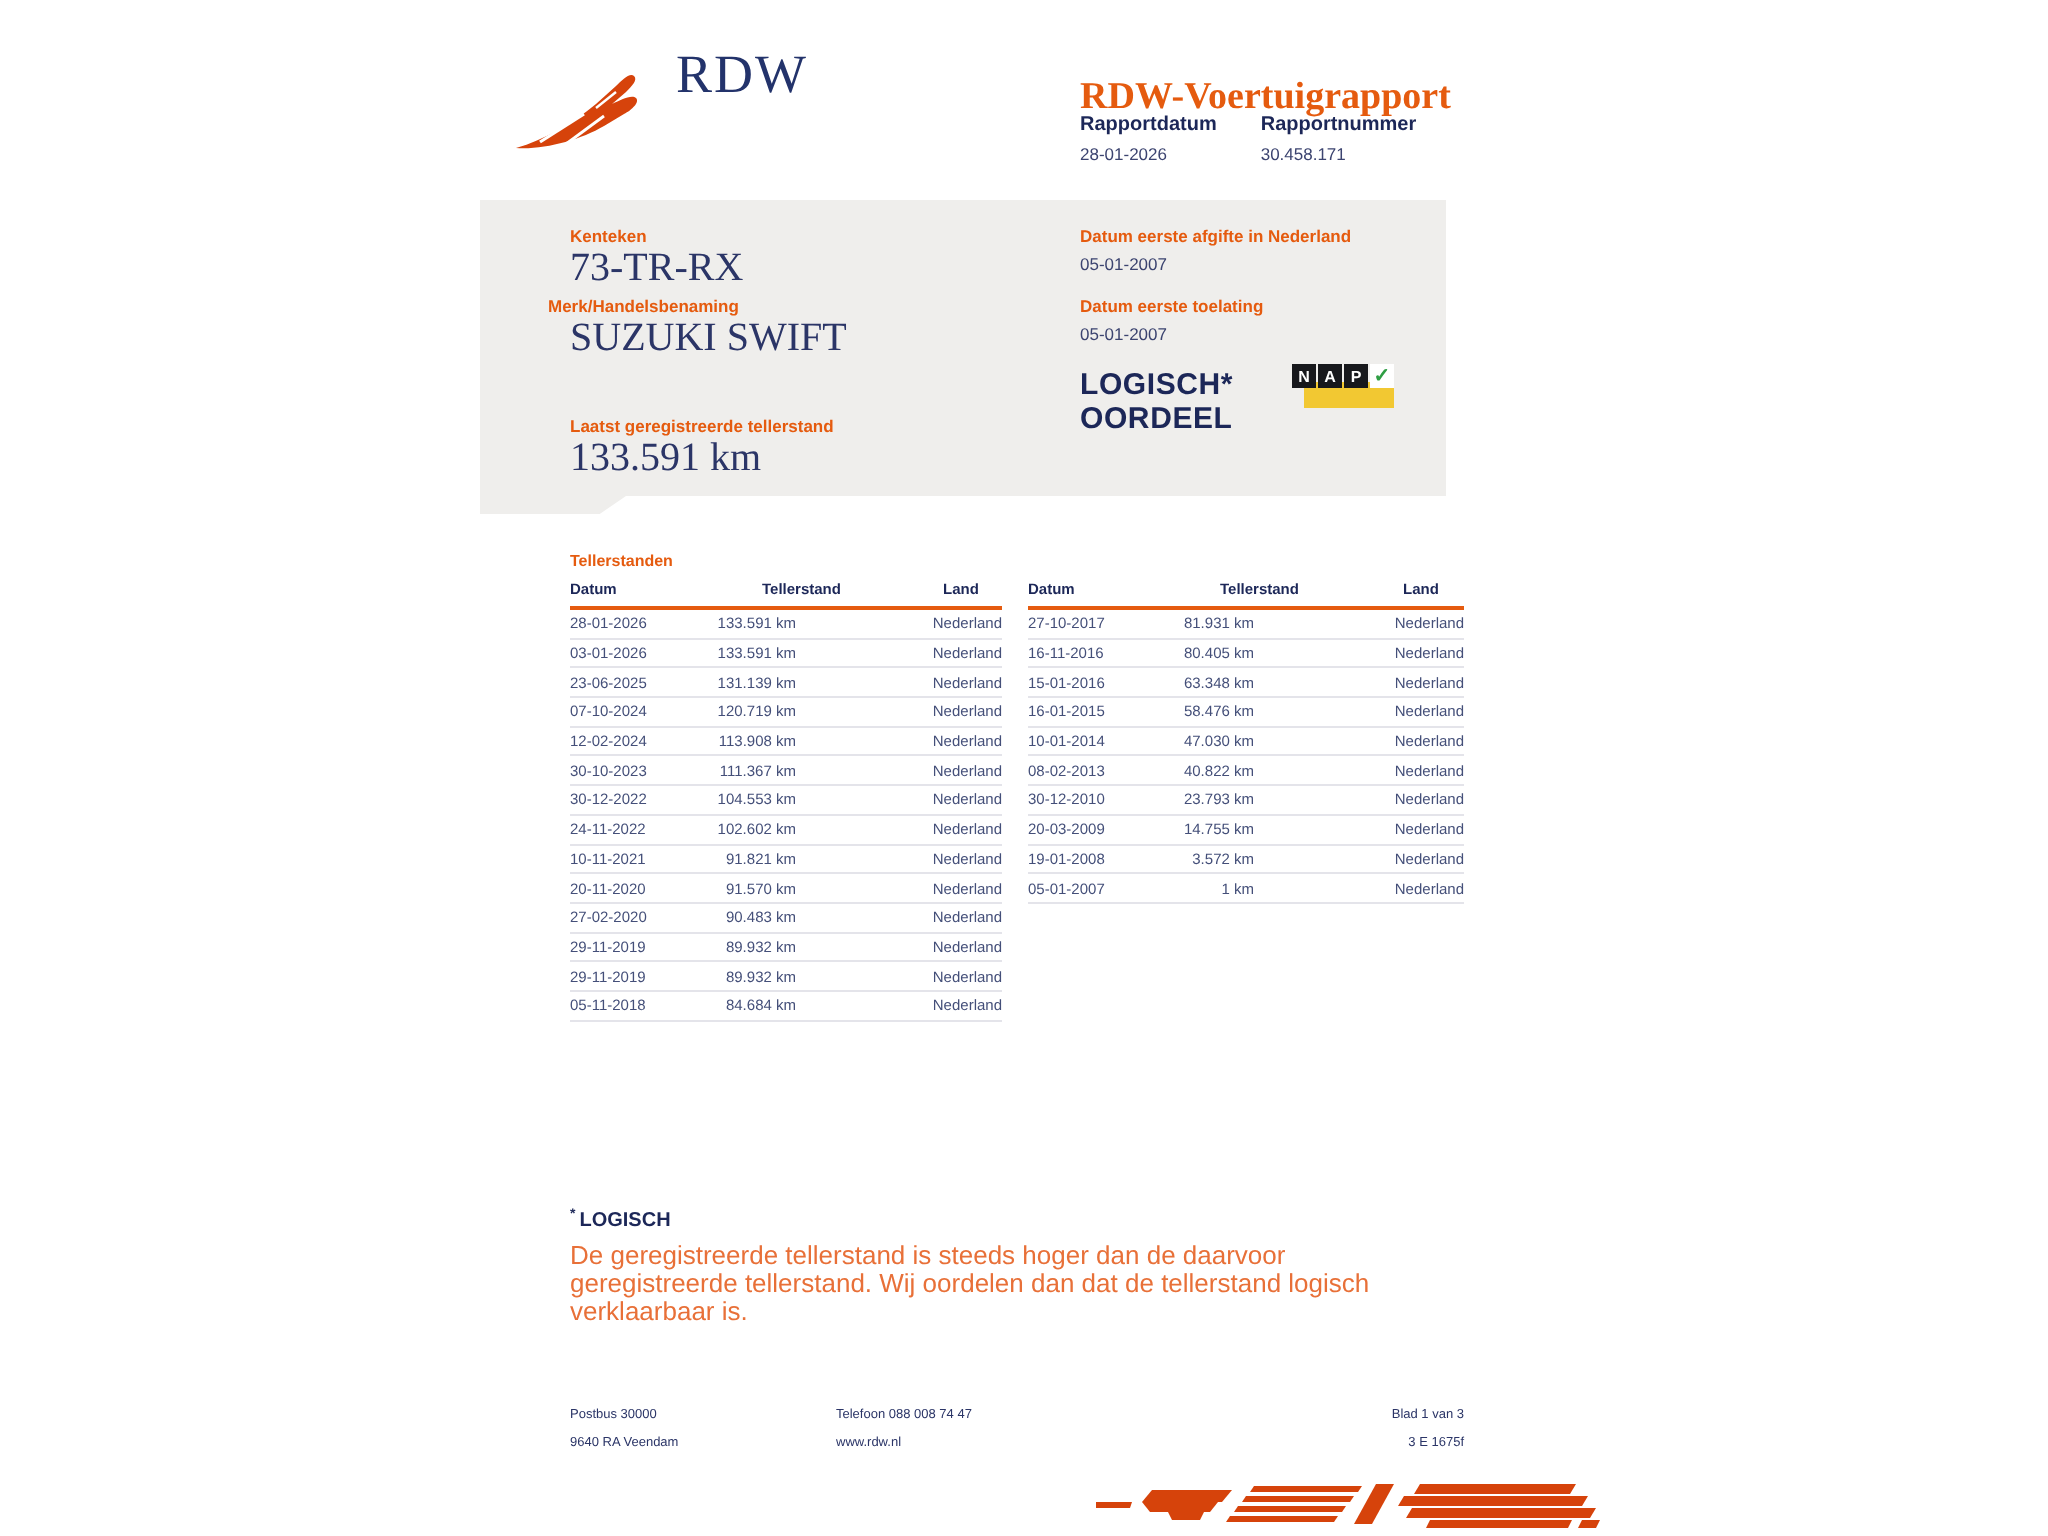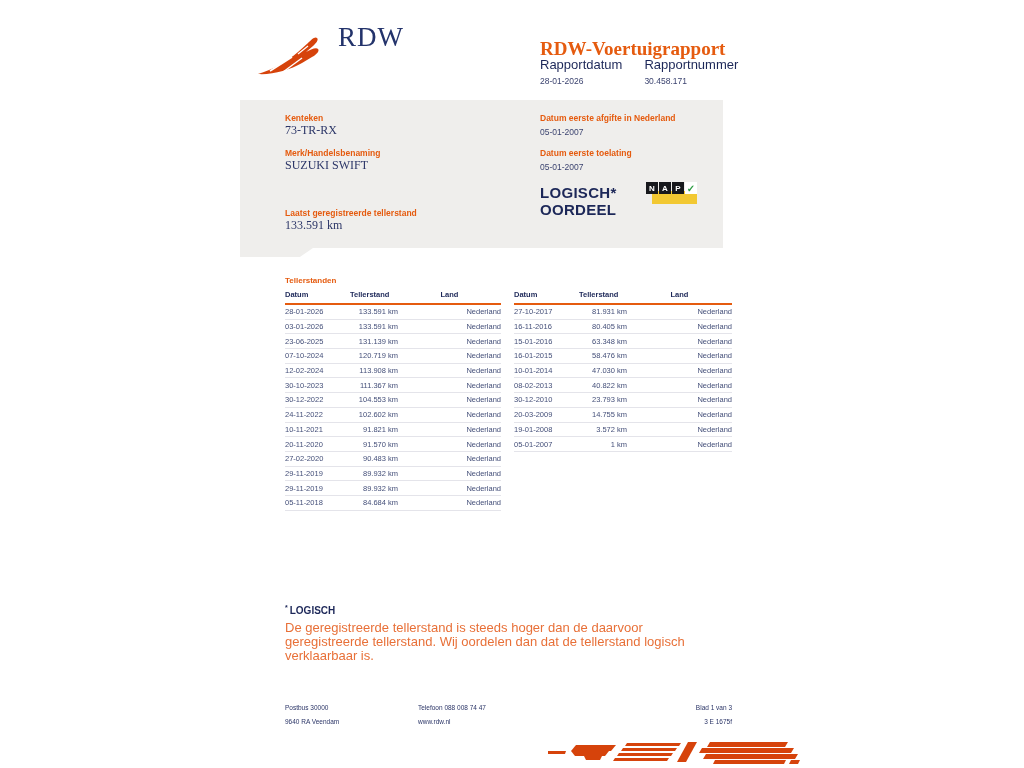--- a/index.html
+++ b/index.html
@@ -8,47 +8,47 @@
         font-family:"Liberation Sans",sans-serif;color:#1c2758;}
 
   
   .logo-wrap{position:absolute;left:256px;top:26px;width:140px;height:50px;}
   .logo-feather{position:absolute;left:0;top:4px;}
   .logo-text{position:absolute;left:82px;top:-4px;font-family:"Liberation Serif",serif;
              font-size:27px;letter-spacing:1px;color:#23336b;}
   .doc-title{position:absolute;left:540px;top:25px;font-family:"Liberation Serif",serif;
              font-weight:700;font-size:19px;color:#e55b0f;white-space:nowrap;}
   .report-meta{position:absolute;left:540px;top:57px;display:flex;gap:22px;}
-  .meta-label{font-size:13px;font-weight:400;color:#1c2758;}
+  .meta-label{font-size:10px;font-weight:700;color:#1c2758;}
   .meta-value{font-size:8.5px;color:#3c4470;margin-top:4px;}
 
   
   .panel{position:absolute;left:240px;top:100px;width:483px;height:148px;background:#efeeec;}
   .panel::after{content:"";position:absolute;left:0;top:148px;width:73px;height:9px;
                 background:#efeeec;clip-path:polygon(0 0,100% 0,82% 100%,0 100%);}
   .p-label{position:absolute;font-size:8.5px;font-weight:700;color:#e55b0f;white-space:nowrap;}
-  .p-value-serif{position:absolute;font-family:"Liberation Serif",serif;font-size:12px;
+  .p-value-serif{position:absolute;font-family:"Liberation Serif",serif;font-size:20px;
                  color:#2b3567;white-space:nowrap;}
   .p-value-sans{position:absolute;font-size:8.5px;color:#3c4470;white-space:nowrap;}
   .oordeel{position:absolute;left:300px;top:84px;font-size:15px;font-weight:700;
            letter-spacing:.3px;color:#1c2758;line-height:17px;white-space:pre-line;}
   .nap{position:absolute;left:406px;top:82px;width:56px;height:28px;}
   .nap-yellow{position:absolute;left:6px;top:9px;width:45px;height:13px;background:#f2c832;}
   .nap-squares{position:absolute;left:0;top:0;display:flex;gap:1px;}
   .nap-sq{width:12px;height:12px;background:#17181c;color:#fff;font-size:8px;font-weight:700;
           display:flex;align-items:center;justify-content:center;}
   .nap-sq.check{background:#fff;color:#2f9e44;font-size:10px;}
 
   
   .section-title{position:absolute;left:285px;top:276px;font-size:8px;font-weight:700;color:#e55b0f;}
   .otable{position:absolute;top:290px;}
   .otable.left{left:285px;width:216px;}
   .otable.right{left:514px;width:218px;}
   .thead{display:grid;grid-template-columns:65px 48px auto;padding-bottom:4px;
-         border-bottom:2px solid #e55b0f;font-size:7.5px;font-weight:700;color:#1c2758;}
+         border-bottom:2px solid #e55b0f;font-size:7.5px;font-weight:700;color:#1c2758;gap:31px;}
   .thead .c-land{text-align:center;}
   .trow{display:grid;grid-template-columns:65px 48px auto;align-items:center;height:13.7px;
         border-bottom:1px solid #e4e4ea;font-size:7.5px;color:#444f79;}
   .trow .c-tellerstand{text-align:right;white-space:nowrap;}
   .trow .c-land{text-align:right;}
 
   
   .footnote-title{position:absolute;left:285px;top:604px;font-size:10px;font-weight:700;color:#1c2758;}
   .footnote-title .marker{font-size:7px;vertical-align:4px;margin-right:2px;}
   .footnote-text{position:absolute;left:285px;top:621px;width:428px;font-size:13px;
@@ -89,21 +89,21 @@
     <div>
       <div class="meta-label">Rapportnummer</div>
       <div class="meta-value">30.458.171</div>
     </div>
   </div>
 
   <div class="panel">
     <div class="p-label" style="left:45px;top:13px;">Kenteken</div>
     <div class="p-value-serif" style="left:45px;top:23px;">73-TR-RX</div>
 
-    <div class="p-label" style="left:45px;top:48px;">Merk/Handelsbenaming</div>
+    <div class="p-label" style="left:34px;top:48px;">Merk/Handelsbenaming</div>
     <div class="p-value-serif" style="left:45px;top:58px;">SUZUKI SWIFT</div>
 
     <div class="p-label" style="left:45px;top:108px;">Laatst geregistreerde tellerstand</div>
     <div class="p-value-serif" style="left:45px;top:118px;">133.591 km</div>
 
     <div class="p-label" style="left:300px;top:13px;">Datum eerste afgifte in Nederland</div>
     <div class="p-value-sans" style="left:300px;top:27px;">05-01-2007</div>
 
     <div class="p-label" style="left:300px;top:48px;">Datum eerste toelating</div>
     <div class="p-value-sans" style="left:300px;top:62px;">05-01-2007</div>

